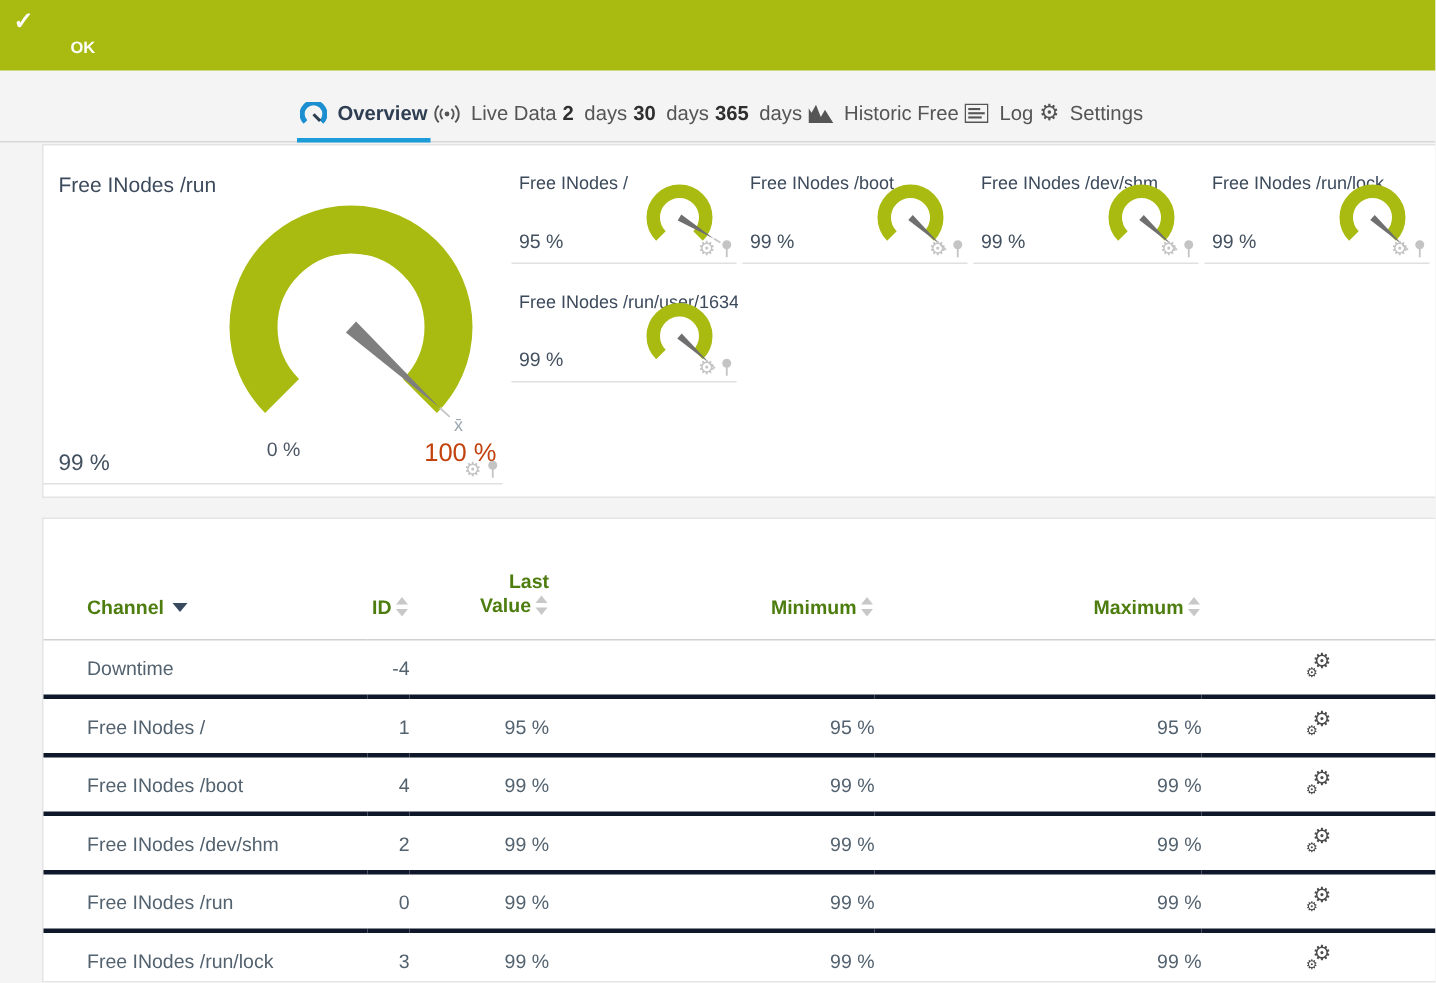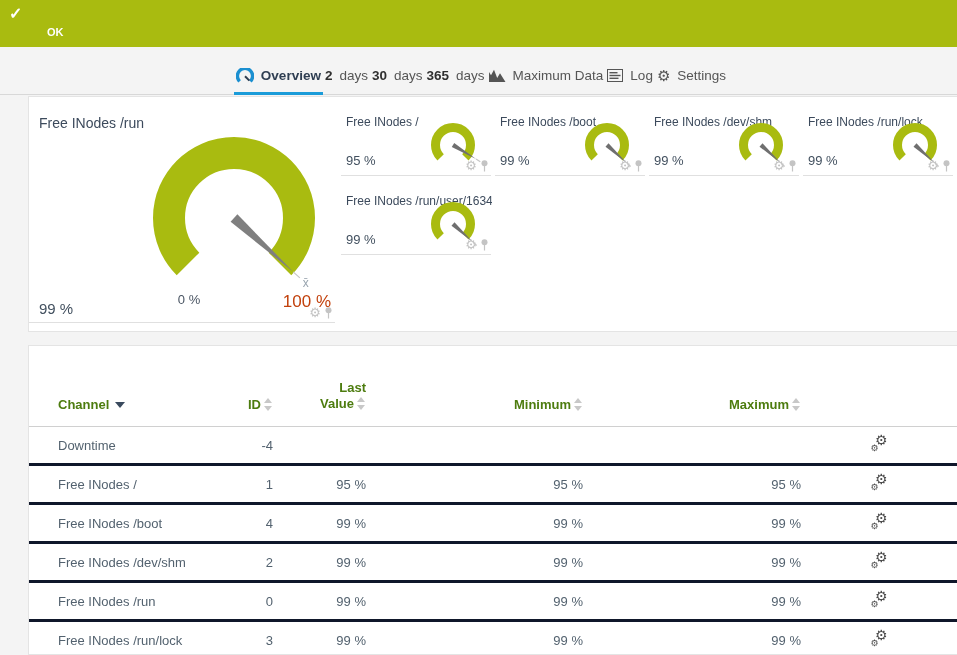--- a/index.html
+++ b/index.html
@@ -92,20 +92,33 @@
     <span class="tab-icon">
         <svg width="18" height="16" viewBox="0 0 18 16">
           <path d="M3.63 13.37 A7.6 7.6 0 1 1 14.37 13.37" fill="none" stroke="#1b8fd0" stroke-width="3.4"></path>
           <line x1="9" y1="8.2" x2="13.4" y2="12.6" stroke="#2e3d50" stroke-width="2"></line>
         </svg>
       </span>
 
     <span class="tab-label">Overview</span>
   </a>
     <a class="tab">
+    <span class="tab-icon">
+        <svg width="18" height="14" viewBox="0 0 18 14">
+          <circle cx="9" cy="7" r="1.6" fill="#555"></circle>
+          <path d="M6 3.6 A4.8 4.8 0 0 0 6 10.4" fill="none" stroke="#555" stroke-width="1.3"></path>
+          <path d="M12 3.6 A4.8 4.8 0 0 1 12 10.4" fill="none" stroke="#555" stroke-width="1.3"></path>
+          <path d="M3.5 1.4 A8 8 0 0 0 3.5 12.6" fill="none" stroke="#555" stroke-width="1.3"></path>
+          <path d="M14.5 1.4 A8 8 0 0 1 14.5 12.6" fill="none" stroke="#555" stroke-width="1.3"></path>
+        </svg>
+      </span>
+
+    <span class="tab-label">Live Data</span>
+  </a>
+    <a class="tab">
 
     <b class="tab-num">2</b>
     <span class="tab-label">days</span>
   </a>
     <a class="tab">
 
     <b class="tab-num">30</b>
     <span class="tab-label">days</span>
   </a>
     <a class="tab">
@@ -113,21 +126,21 @@
     <b class="tab-num">365</b>
     <span class="tab-label">days</span>
   </a>
     <a class="tab">
     <span class="tab-icon">
         <svg width="17" height="14" viewBox="0 0 17 14">
           <path d="M0 13 L0 3 L2 6.2 L5 0.8 L8.2 9 L11 4.2 L16.5 13 Z" fill="#555"></path>
         </svg>
       </span>
 
-    <span class="tab-label">Maximum Data</span>
+    <span class="tab-label">Historic Free</span>
   </a>
     <a class="tab">
     <span class="tab-icon">
         <svg width="16" height="13" viewBox="0 0 16 13">
           <rect x="0.5" y="0.5" width="15" height="12" fill="none" stroke="#555"></rect>
           <rect x="2.5" y="3" width="8" height="1.4" fill="#555"></rect>
           <rect x="2.5" y="5.8" width="11" height="1.4" fill="#555"></rect>
           <rect x="2.5" y="8.6" width="9" height="1.4" fill="#555"></rect>
         </svg>
       </span>

